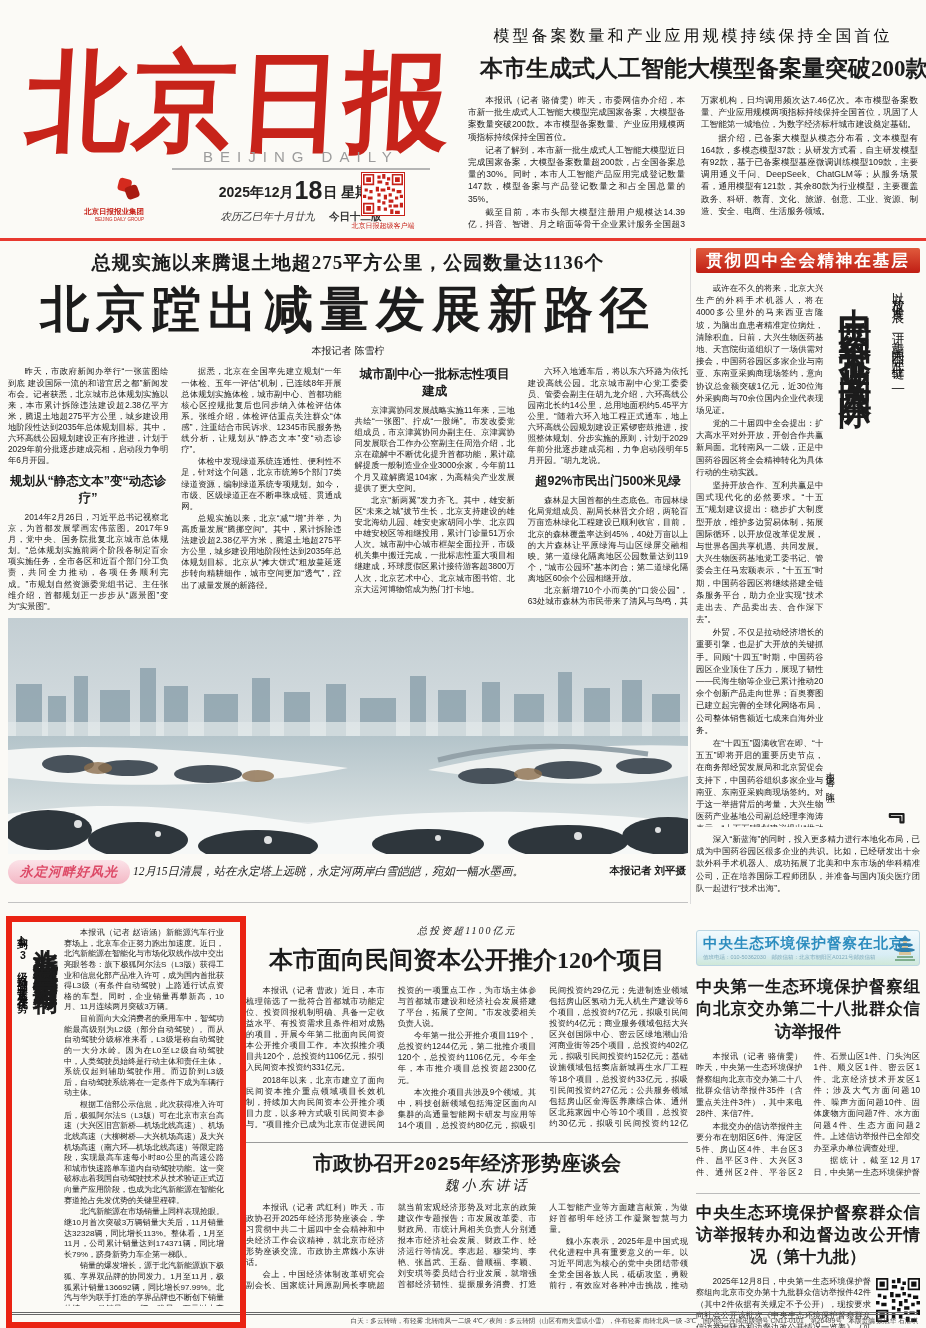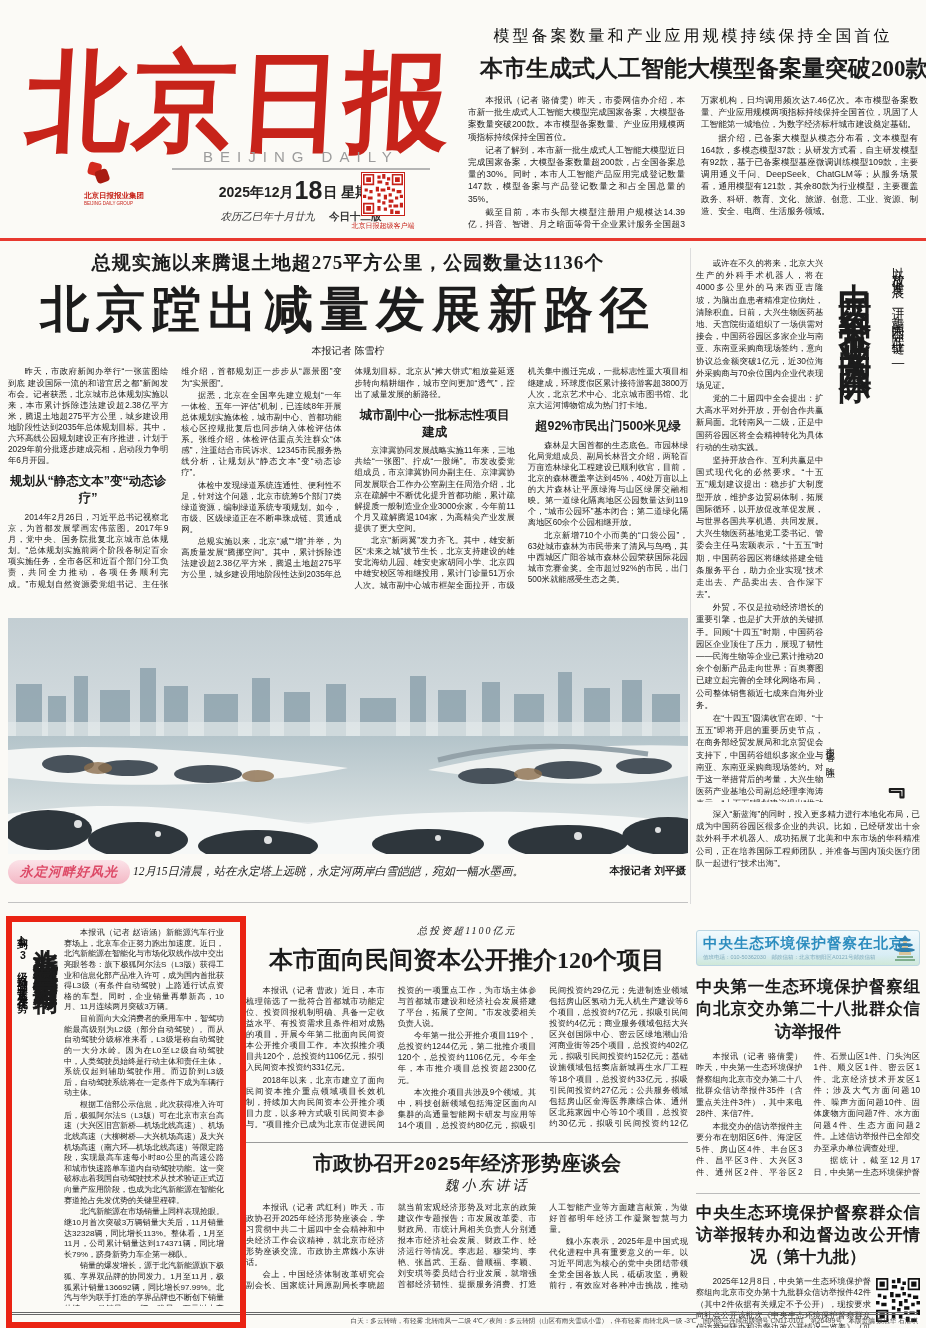--- a/index.html
+++ b/index.html
@@ -4,21 +4,21 @@
 <style>
   html,body{margin:0;padding:0;background:#9a9a9a;}
   .page{position:relative;width:926px;height:1328px;margin:0 auto;background:#fbfaf6;
         font-family:"Liberation Sans",sans-serif;color:#1c1c1c;overflow:hidden;}
   .para{text-indent:2em;text-align:justify;margin:0 0 1px 0;}
   .subhead{font-weight:bold;font-size:12.5px;text-align:center;margin:7px 0 5px;text-indent:0;}
   
   .m-title{position:absolute;left:30px;top:38px;width:430px;font-family:"Liberation Serif",serif;
            font-weight:900;font-size:104px;line-height:1.2;color:#c7231a;letter-spacing:2px;
            transform:skewX(-3deg) scaleY(1.04);transform-origin:left top;}
-  .m-logo{position:absolute;left:84px;top:160px;width:60px;text-align:left;}
+  .m-logo{position:absolute;left:84px;top:176px;width:60px;text-align:right;}
   .m-logo-cn{font-size:7.5px;font-weight:bold;color:#c7231a;margin-top:1px;white-space:nowrap;}
   .m-logo-en{font-size:4.5px;color:#c7231a;white-space:nowrap;}
   .m-center{position:absolute;left:172px;top:148px;width:258px;text-align:center;}
   .m-en{font-size:15px;letter-spacing:7px;color:#9c9c9c;border-bottom:2px solid #b5b5b5;padding-bottom:3px;}
   .m-date{font-size:14px;font-weight:bold;margin-top:6px;color:#222;}
   .m-day{font-size:25px;font-weight:bold;vertical-align:-2px;padding:0 1px;}
   .m-lunar{font-size:10.5px;color:#333;margin-top:5px;font-family:"Liberation Serif",serif;font-style:italic;}
   .m-ed{margin-left:14px;font-style:normal;font-weight:bold;}
   .m-qr{position:absolute;left:344px;top:172px;width:78px;text-align:center;color:#c7231a;}
   .m-qr svg{width:40px;height:40px;border:1px solid #c7231a;padding:1px;background:#fff;}
@@ -161,29 +161,31 @@
     <div class="ls-body">
         <p class="para">昨天，市政府新闻办举行“一张蓝图绘到底 建设国际一流的和谐宜居之都”新闻发布会。记者获悉，北京城市总体规划实施以来，本市累计拆除违法建设超2.38亿平方米，腾退土地超275平方公里，城乡建设用地阶段性达到2035年总体规划目标。其中，六环高线公园规划建设正有序推进，计划于2029年前分批逐步建成亮相，启动段力争明年6月开园。</p>
         <p class="subhead">规划从“静态文本”变“动态诊疗”</p>
         <p class="para">2014年2月26日，习近平总书记视察北京，为首都发展擘画宏伟蓝图。2017年9月，党中央、国务院批复北京城市总体规划。“总体规划实施前两个阶段各制定百余项实施任务，全市各区和近百个部门分工负责，共同全力推动，各项任务顺利完成。”市规划自然资源委党组书记、主任张维介绍，首都规划正一步步从“愿景图”变为“实景图”。</p>
         <p class="para">据悉，北京在全国率先建立规划“一年一体检、五年一评估”机制，已连续8年开展总体规划实施体检，城市副中心、首都功能核心区控规批复后也同步纳入体检评估体系。张维介绍，体检评估重点关注群众“体感”，注重结合市民诉求、12345市民服务热线分析，让规划从“静态文本”变“动态诊疗”。</p>
         <p class="para">体检中发现绿道系统连通性、便利性不足，针对这个问题，北京市统筹5个部门7类绿道资源，编制绿道系统专项规划。如今，市级、区级绿道正在不断串珠成链、贯通成网。</p>
         <p class="para">总规实施以来，北京“减”“增”并举，为高质量发展“腾挪空间”。其中，累计拆除违法建设超2.38亿平方米，腾退土地超275平方公里，城乡建设用地阶段性达到2035年总体规划目标。北京从“摊大饼式”粗放蔓延逐步转向精耕细作，城市空间更加“透气”，蹚出了减量发展的新路径。</p>
         <p class="subhead">城市副中心一批标志性项目建成</p>
         <p class="para">京津冀协同发展战略实施11年来，三地共绘“一张图”、拧成“一股绳”。市发改委党组成员，市京津冀协同办副主任、京津冀协同发展联合工作办公室副主任周浩介绍，北京在疏解中不断优化提升首都功能，累计疏解提质一般制造业企业3000余家，今年前11个月又疏解腾退104家，为高精尖产业发展提供了更大空间。</p>
         <p class="para">北京“新两翼”发力齐飞。其中，雄安新区“未来之城”拔节生长，北京支持建设的雄安北海幼儿园、雄安史家胡同小学、北京四中雄安校区等相继投用，累计门诊量51万余人次。城市副中心城市框架全面拉开，市级机关集中搬迁完成，一批标志性重大项目相继建成，环球度假区累计接待游客超3800万人次，北京艺术中心、北京城市图书馆、北京大运河博物馆成为热门打卡地。</p>
+        <p class="para">六环入地通车后，将以东六环路为依托建设高线公园。北京城市副中心党工委委员、管委会副主任胡九龙介绍，六环高线公园南北长约14公里，总用地面积约5.45平方公里。“随着六环入地工程正式通车，地上六环高线公园规划建设正紧锣密鼓推进，按照整体规划、分步实施的原则，计划于2029年前分批逐步建成亮相，力争启动段明年5月开园。”胡九龙说。</p>
         <p class="subhead">超92%市民出门500米见绿</p>
         <p class="para">森林是大国首都的生态底色。市园林绿化局党组成员、副局长林晋文介绍，两轮百万亩造林绿化工程建设已顺利收官，目前，北京的森林覆盖率达到45%，40处万亩以上的大片森林让平原绿海与山区绿屏交融相映。第一道绿化隔离地区公园数量达到119个，“城市公园环”基本闭合；第二道绿化隔离地区60余个公园相继开放。</p>
         <p class="para">北京新增710个小而美的“口袋公园”，63处城市森林为市民带来了清风与鸟鸣，其中西城区广阳谷城市森林公园荣获国际花园城市竞赛金奖。全市超过92%的市民，出门500米就能感受生态之美。</p>
       </div>
   </section>
 
   <div class="vsep"></div>
 
   <aside class="sidebar">
+    <div class="sb-banner">贯彻四中全会精神在基层</div>
     <div class="sb-top">
       <div class="sb-body-top">
           <p class="para">或许在不久的将来，北京大兴生产的外科手术机器人，将在4000多公里外的马来西亚吉隆坡，为脑出血患者精准定位病灶，清除积血。日前，大兴生物医药基地、天宫院街道组织了一场供需对接会，中国药谷园区多家企业与南亚、东南亚采购商现场签约，意向协议总金额突破1亿元，近30位海外采购商与70余位国内企业代表现场见证。</p>
           <p class="para">党的二十届四中全会提出：扩大高水平对外开放，开创合作共赢新局面。北转南风一二级，正是中国药谷园区将全会精神转化为具体行动的生动实践。</p>
           <p class="para">坚持开放合作、互利共赢是中国式现代化的必然要求。“十五五”规划建议提出：稳步扩大制度型开放，维护多边贸易体制，拓展国际循环，以开放促改革促发展，与世界各国共享机遇、共同发展。大兴生物医药基地党工委书记、管委会主任马宏颖表示，“十五五”时期，中国药谷园区将继续搭建全链条服务平台，助力企业实现“技术走出去、产品卖出去、合作深下去”。</p>
           <p class="para">外贸，不仅是拉动经济增长的重要引擎，也是扩大开放的关键抓手。回顾“十四五”时期，中国药谷园区企业顶住了压力，展现了韧性——民海生物等企业已累计推动20余个创新产品走向世界；百奥赛图已建立起完善的全球化网络布局，公司整体销售额近七成来自海外业务。</p>
           <p class="para">在“十四五”圆满收官在即、“十五五”即将开启的重要历史节点，在商务部经贸发展局和北京贸促会支持下，中国药谷组织多家企业与南亚、东南亚采购商现场签约。对于这一举措背后的考量，大兴生物医药产业基地公司副总经理李海涛表示，“十五五”规划建议提出“推动贸易创新发展”，南亚、东南亚正是一片亟待开拓的“新蓝海”。该地区正面临着人口老龄化加剧、慢性病治疗需求持续攀升的现状，带动医疗市场规模迅速扩大。但供需缺口十分明显，有的国家每年更新的医疗设备里，有九成需要进口。这为中国药谷及区内企业提供了重要的合作机遇与发展空间。</p>
         </div>
       <div class="vhead">
         <div class="v-byline vert">本报记者 陈强</div>

